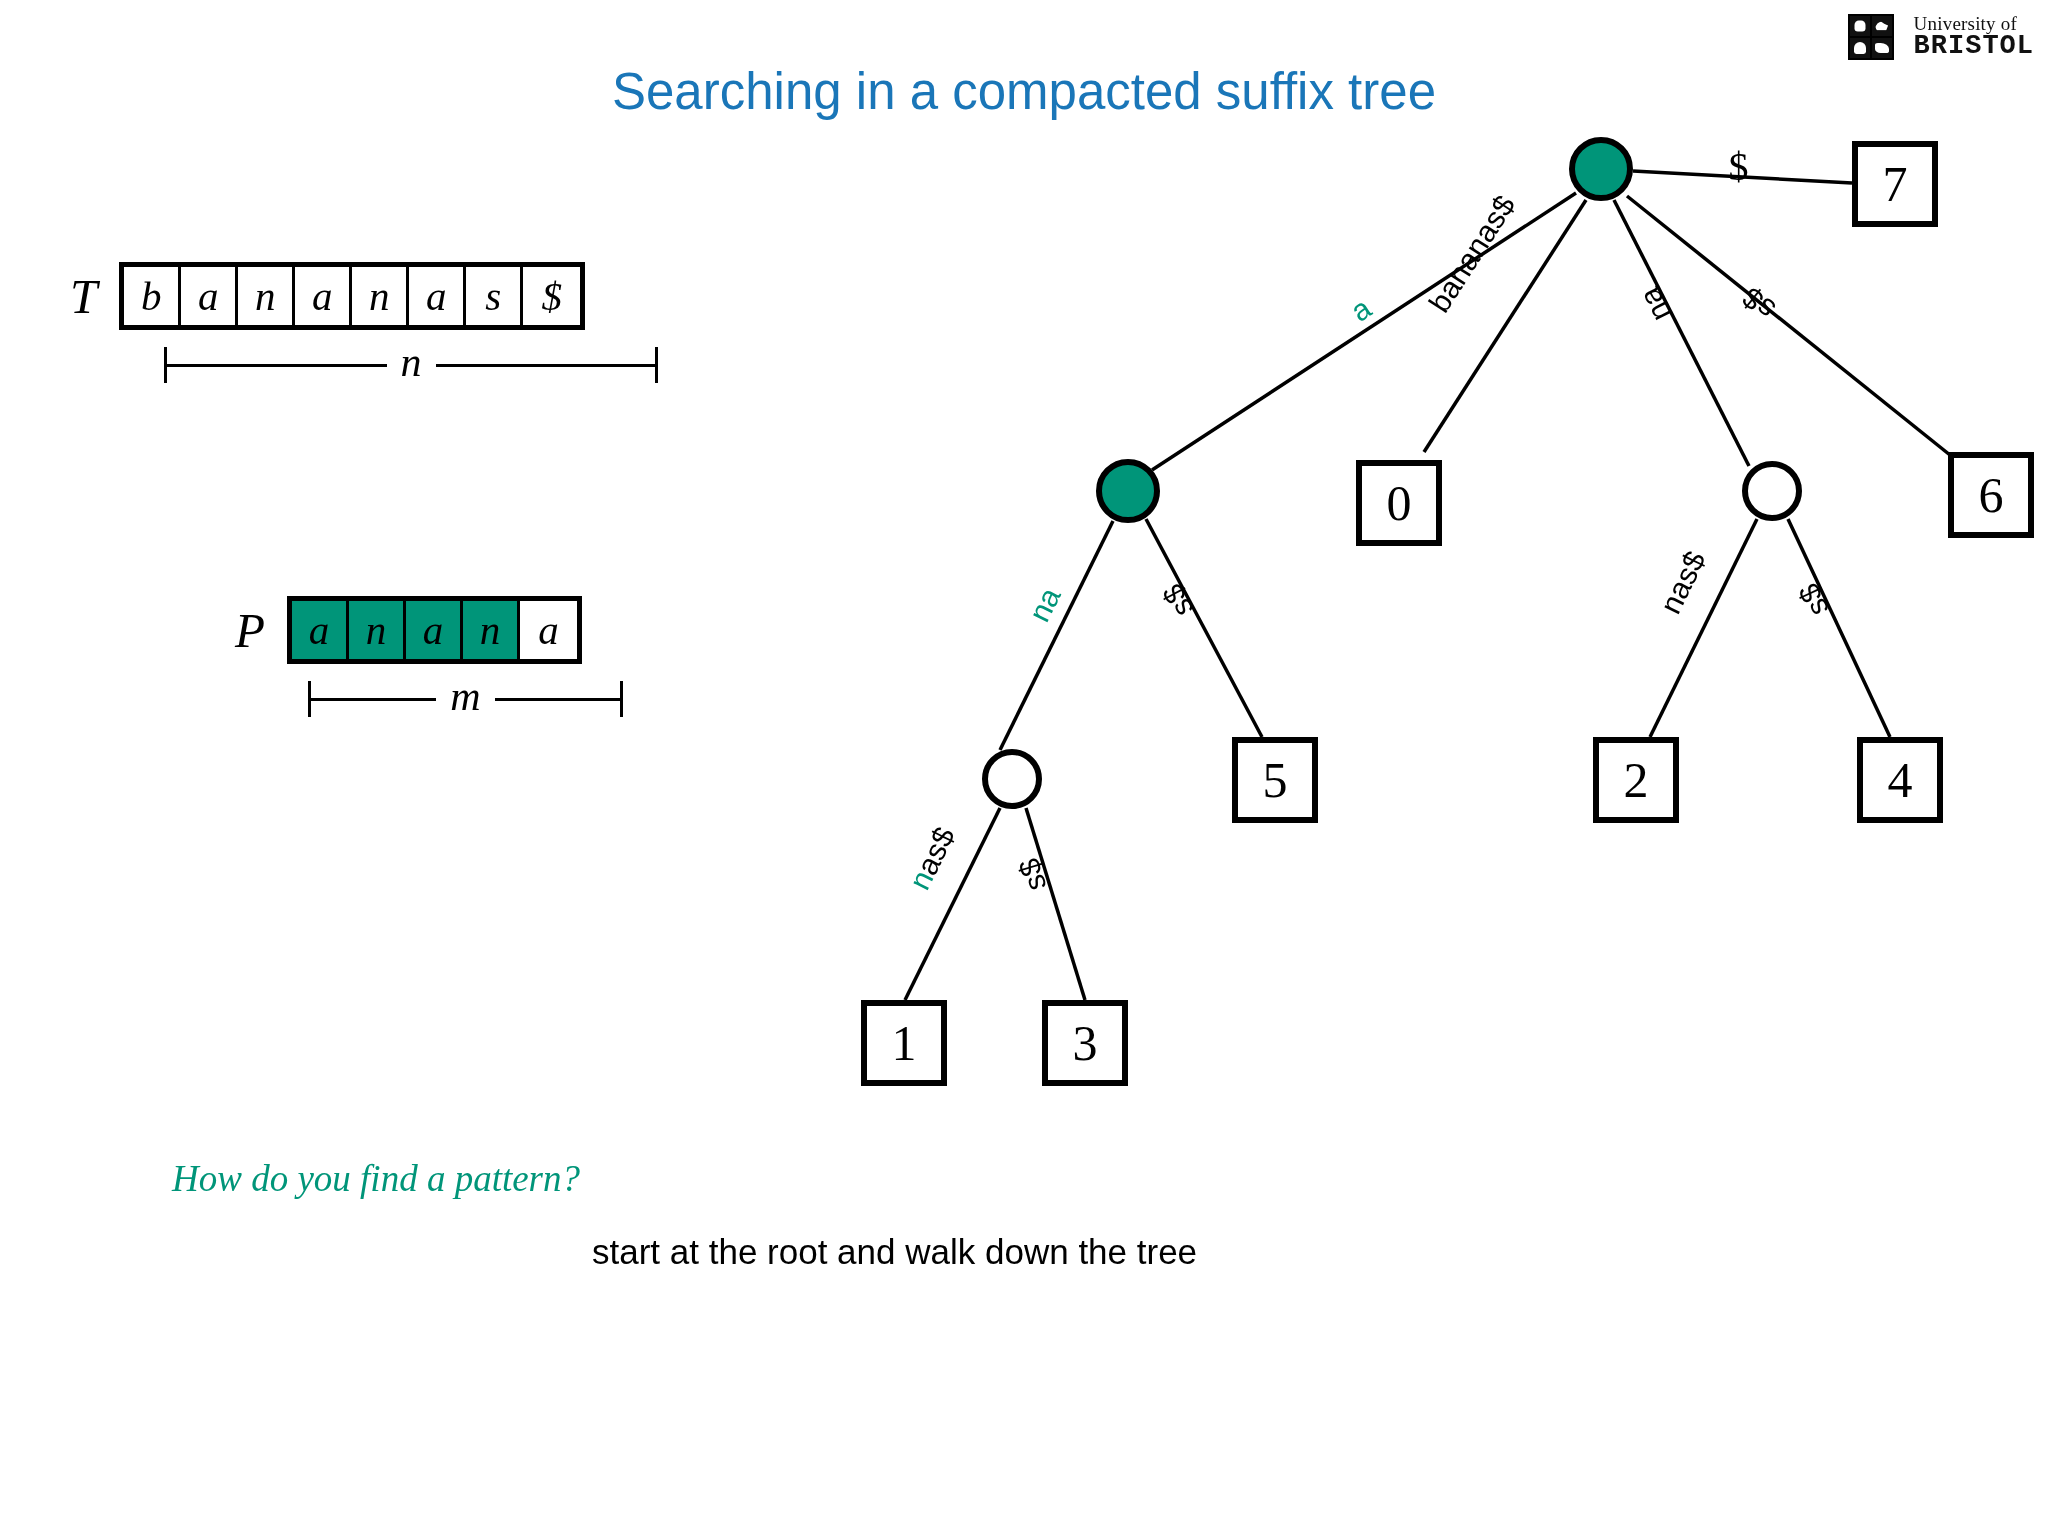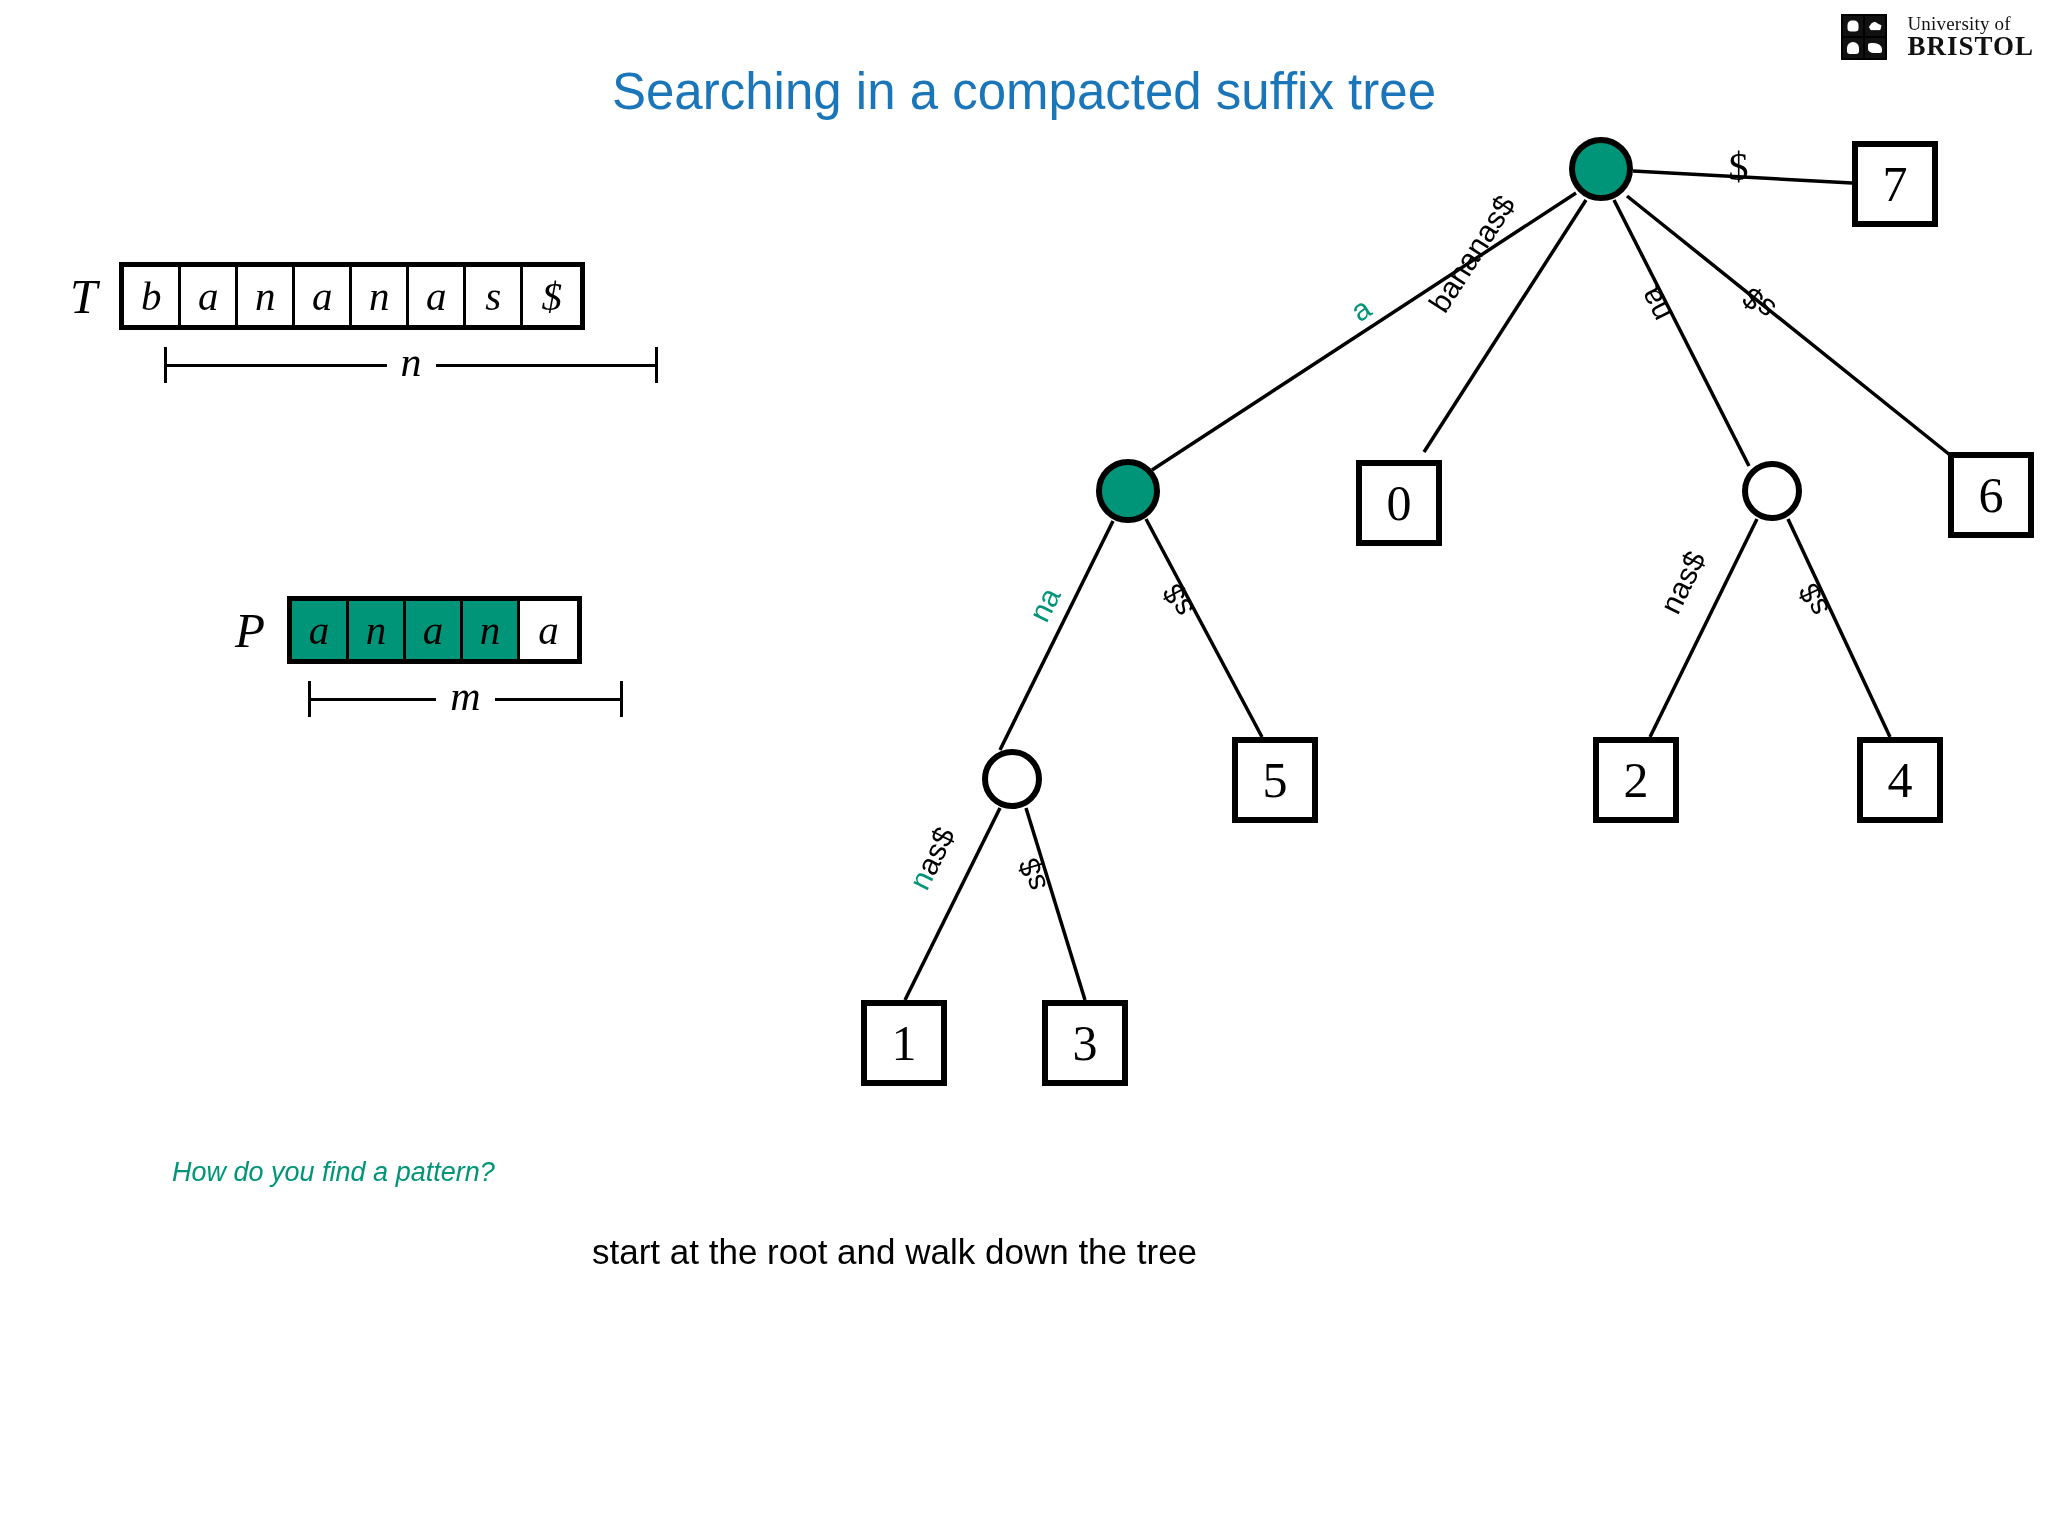--- a/index.html
+++ b/index.html
@@ -80,21 +80,21 @@
   }
   #logo .wordmark {
     display: flex;
     flex-direction: column;
     justify-content: center;
     line-height: 1.0;
     color: #111;
     font-family: "Liberation Serif", serif;
   }
   #logo .w-top { font-size: 19px; letter-spacing: .2px; }
-  #logo .w-bot { font-size: 27px; font-weight: bold; letter-spacing: 1px; }
+  #logo .w-bot { font-size: 27px; font-weight: bold; letter-spacing: 1px; font-family: Liberation Mono, monospace; }
 
   
   .str-block { position: absolute; }
   .str-row { display: flex; align-items: center; }
   .str-label {
     font-family: "Liberation Serif", serif;
     font-style: italic;
     font-size: 49px;
     color: #000;
     margin-right: 22px;
@@ -197,21 +197,22 @@
   .caption {
     position: absolute;
     white-space: nowrap;
     font-family: "Liberation Sans", sans-serif;
   }
   #cap-question {
     left: 172px;
     top: 1157px;
     color: #009579;
     font-style: italic;
-    font-size: 27px;
+    font-size: 37px;
+    font-family: Liberation Serif, serif;
   }
   #cap-answer {
     left: 592px;
     top: 1232px;
     color: #000;
     font-size: 35px;
   }
 </style>
 </head>
 <body>

